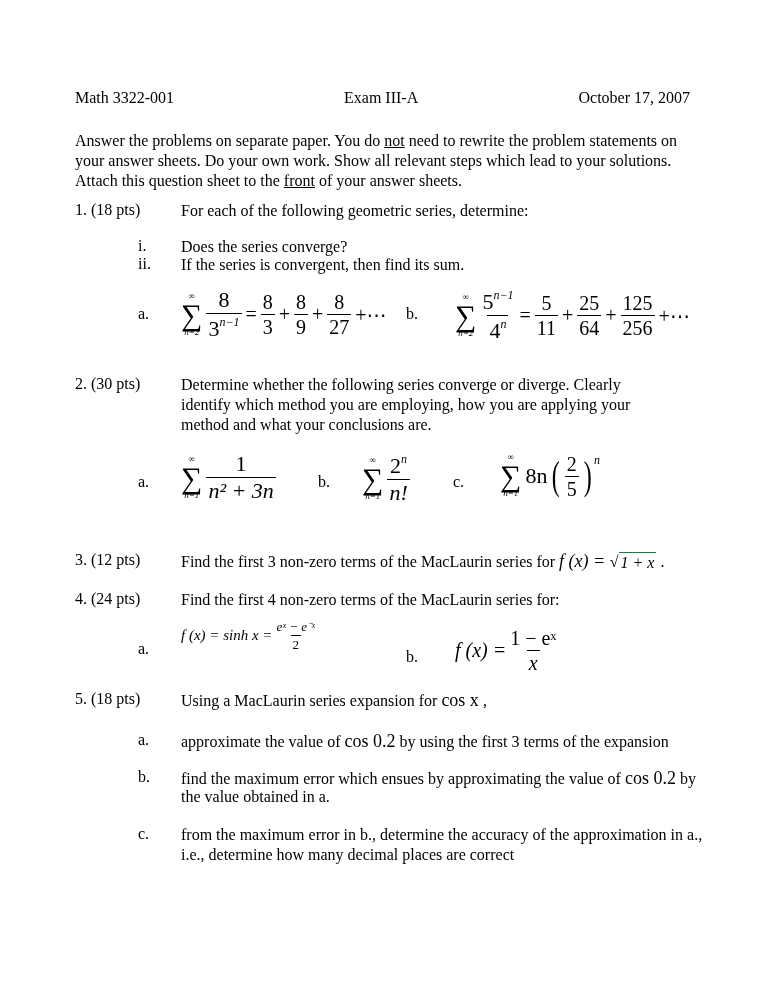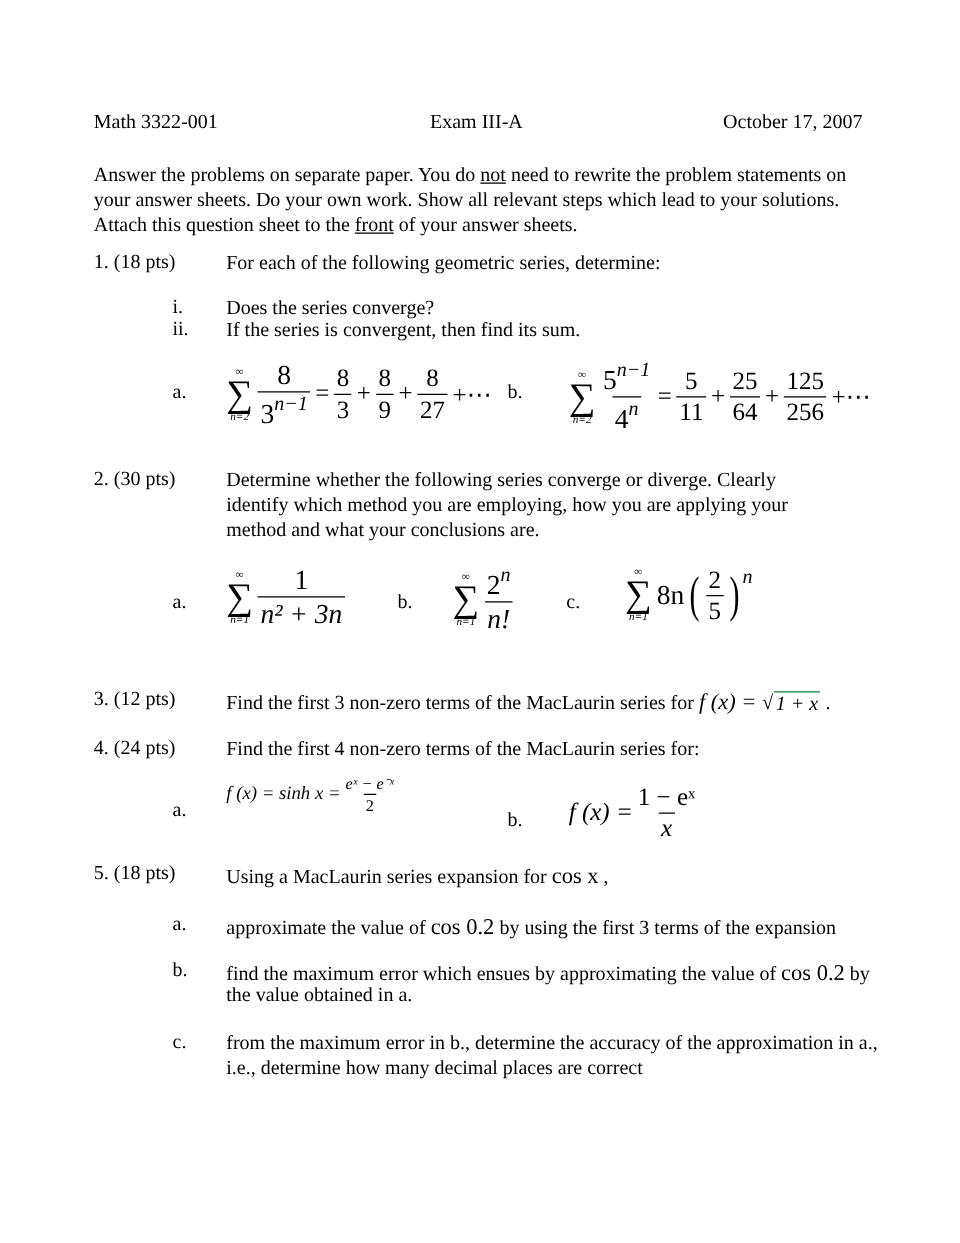--- a/index.html
+++ b/index.html
@@ -21,21 +21,21 @@
     .math { position: absolute; display: flex; align-items: center; font-family: "Liberation Serif", serif; }
     .sum { display: inline-flex; flex-direction: column; align-items: center; line-height: 1; margin-right: 2px; }
     .sum .lim-top { font-size: 9px; height: 10px; }
     .sum .sigma { font-size: 30px; line-height: 26px; }
     .sum .lim-bot { font-size: 9px; font-style: italic; height: 10px; }
     .frac { display: inline-flex; flex-direction: column; align-items: center; margin: 0 2px; line-height: 1; }
     .frac .num { font-size: 22px; padding: 0 2px 2px 2px; }
     .frac .den { font-size: 22px; padding: 2px 2px 0 2px; border-top: 1.2px solid #000; }
     .frac.sm .num, .frac.sm .den { font-size: 20px; }
     .op { font-size: 20px; margin: 0 2px; }
-    sup { font-size: 16px; vertical-align: 10px; }
+    sup { font-size: 12px; vertical-align: 10px; }
     .paren { font-size: 40px; font-weight: 100; transform: scaleX(0.6); display: inline-block; line-height: 1; }
     .sqrt { display: inline-flex; align-items: flex-start; }
     .sqrt .rad { border-top: 1px solid #15803d; padding: 0 2px; }
   </style>
 </head>
 <body>
 
 <div class="abs" style="left:75px; top:89px;">Math 3322-001</div>
 <div class="abs" style="left:344px; top:89px;">Exam III-A</div>
 <div class="abs" style="right:78px; top:89px;">October 17, 2007</div>

